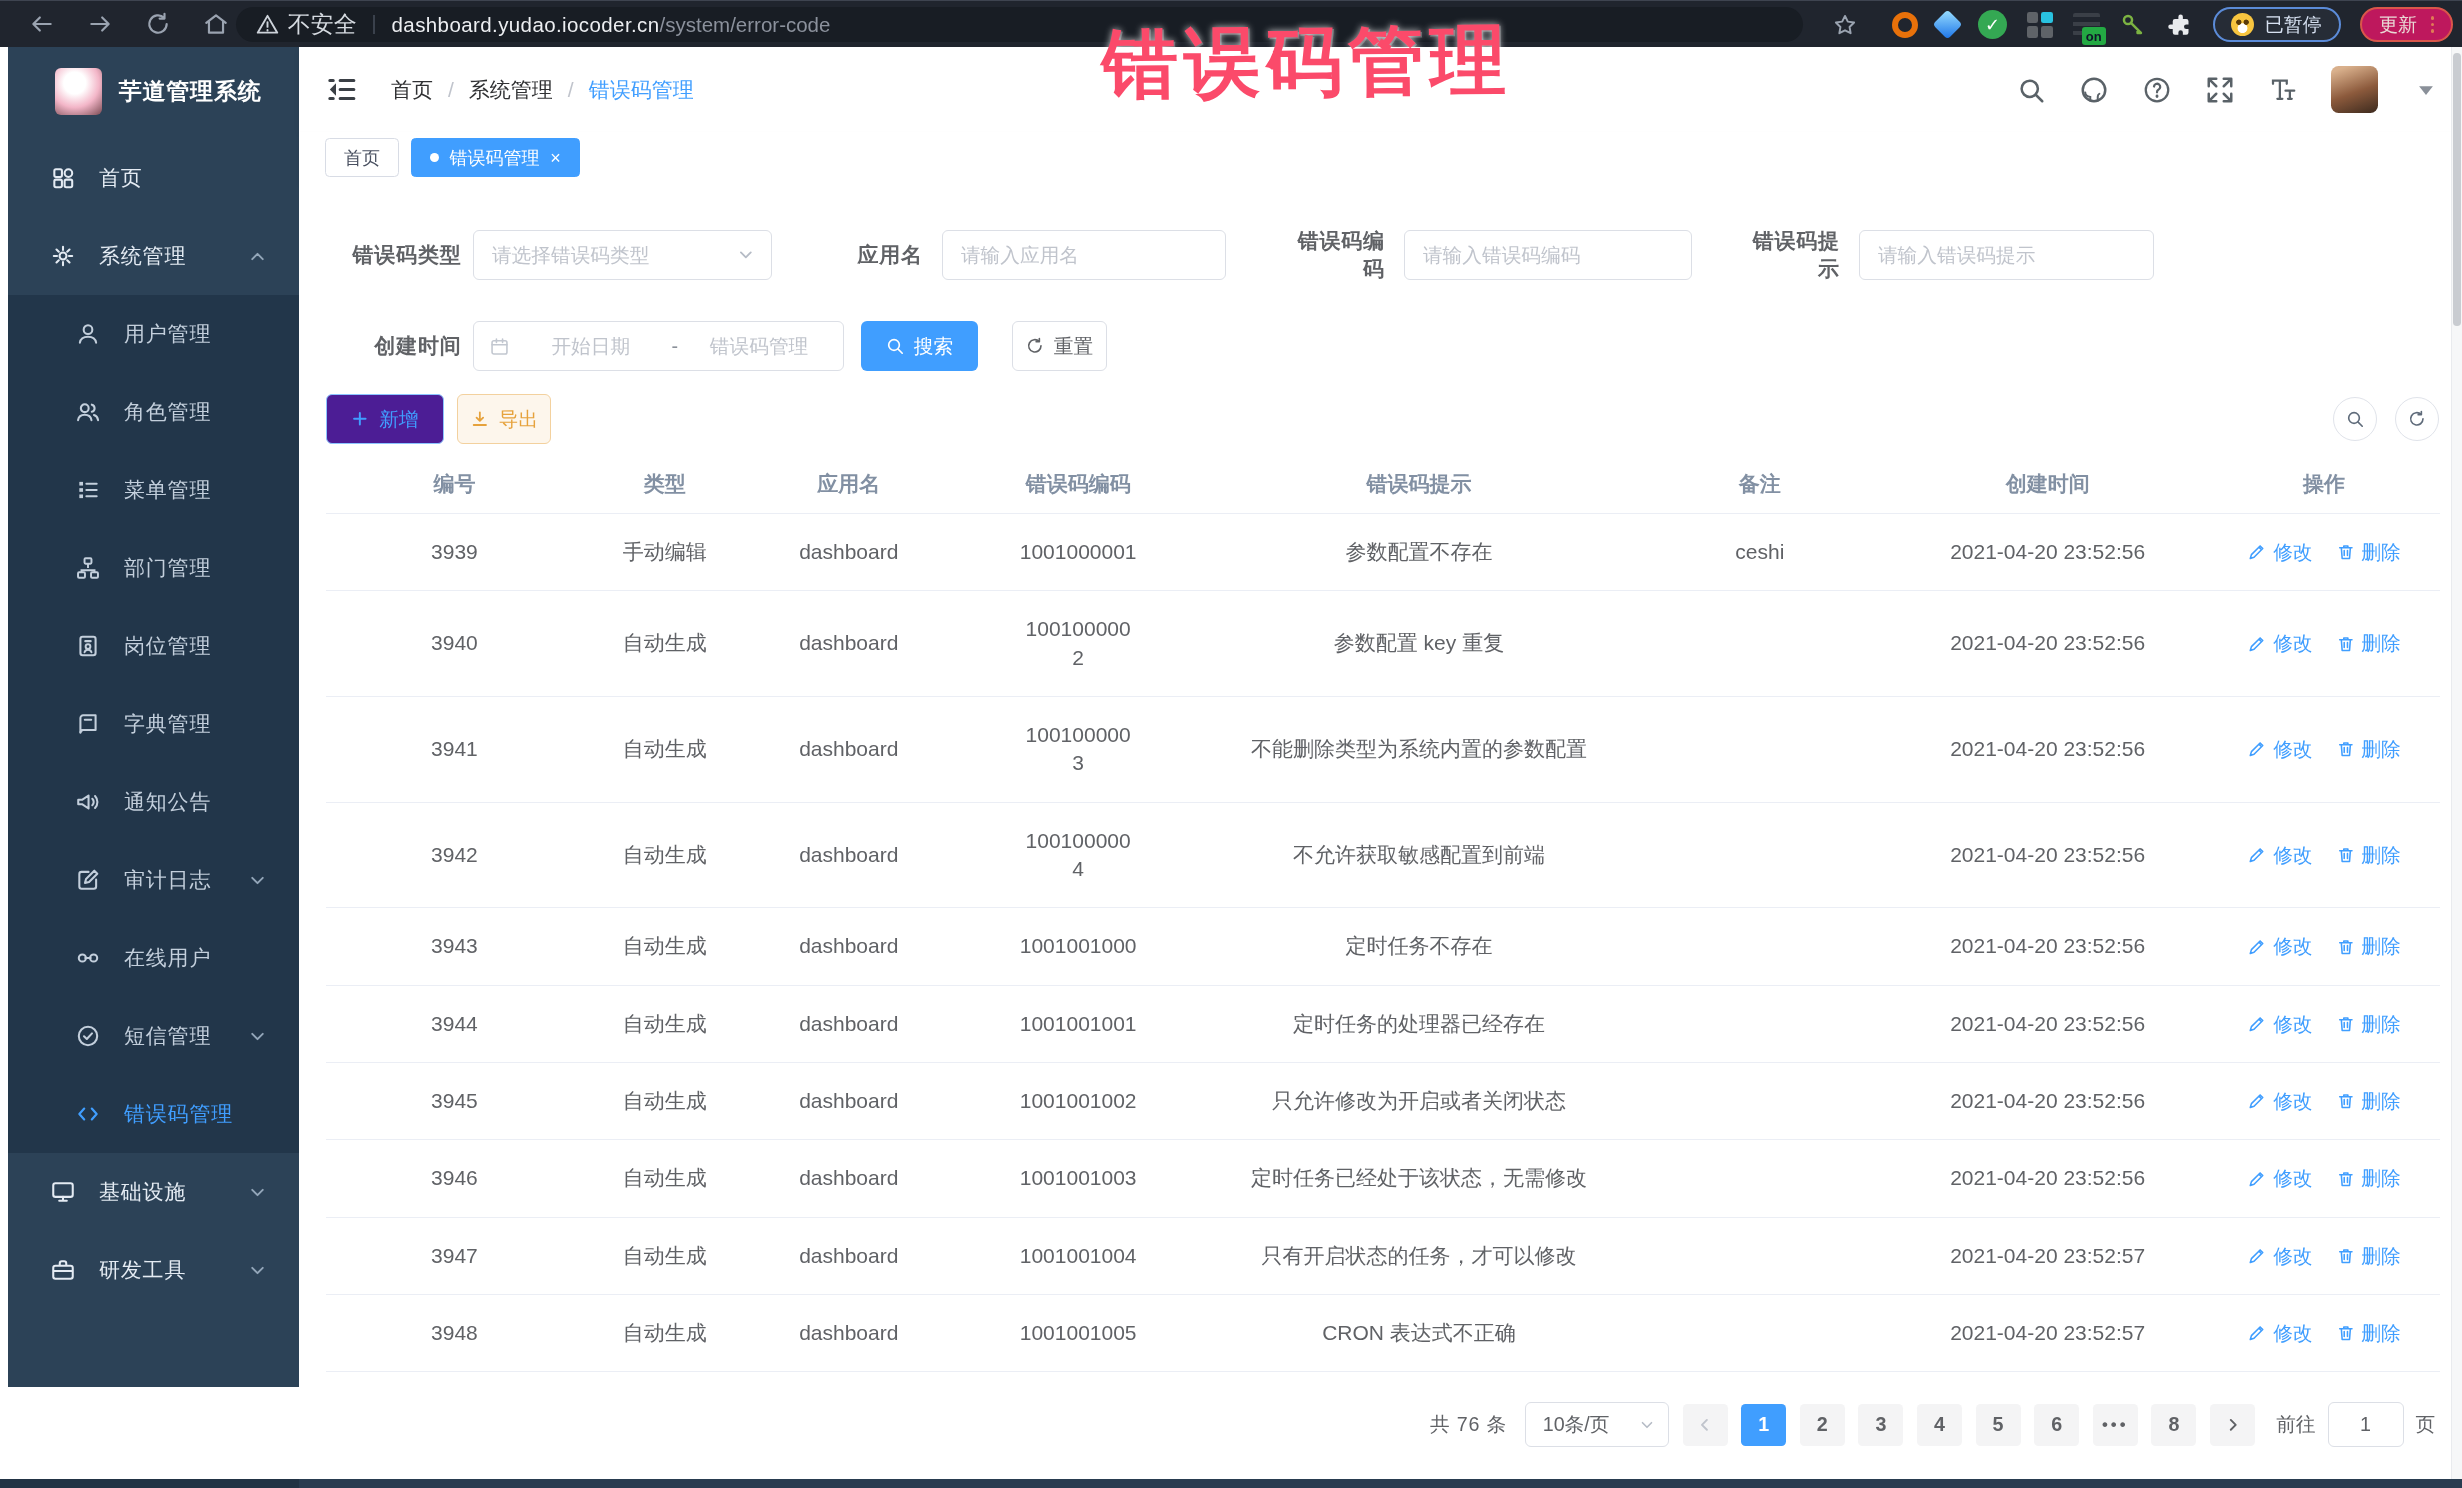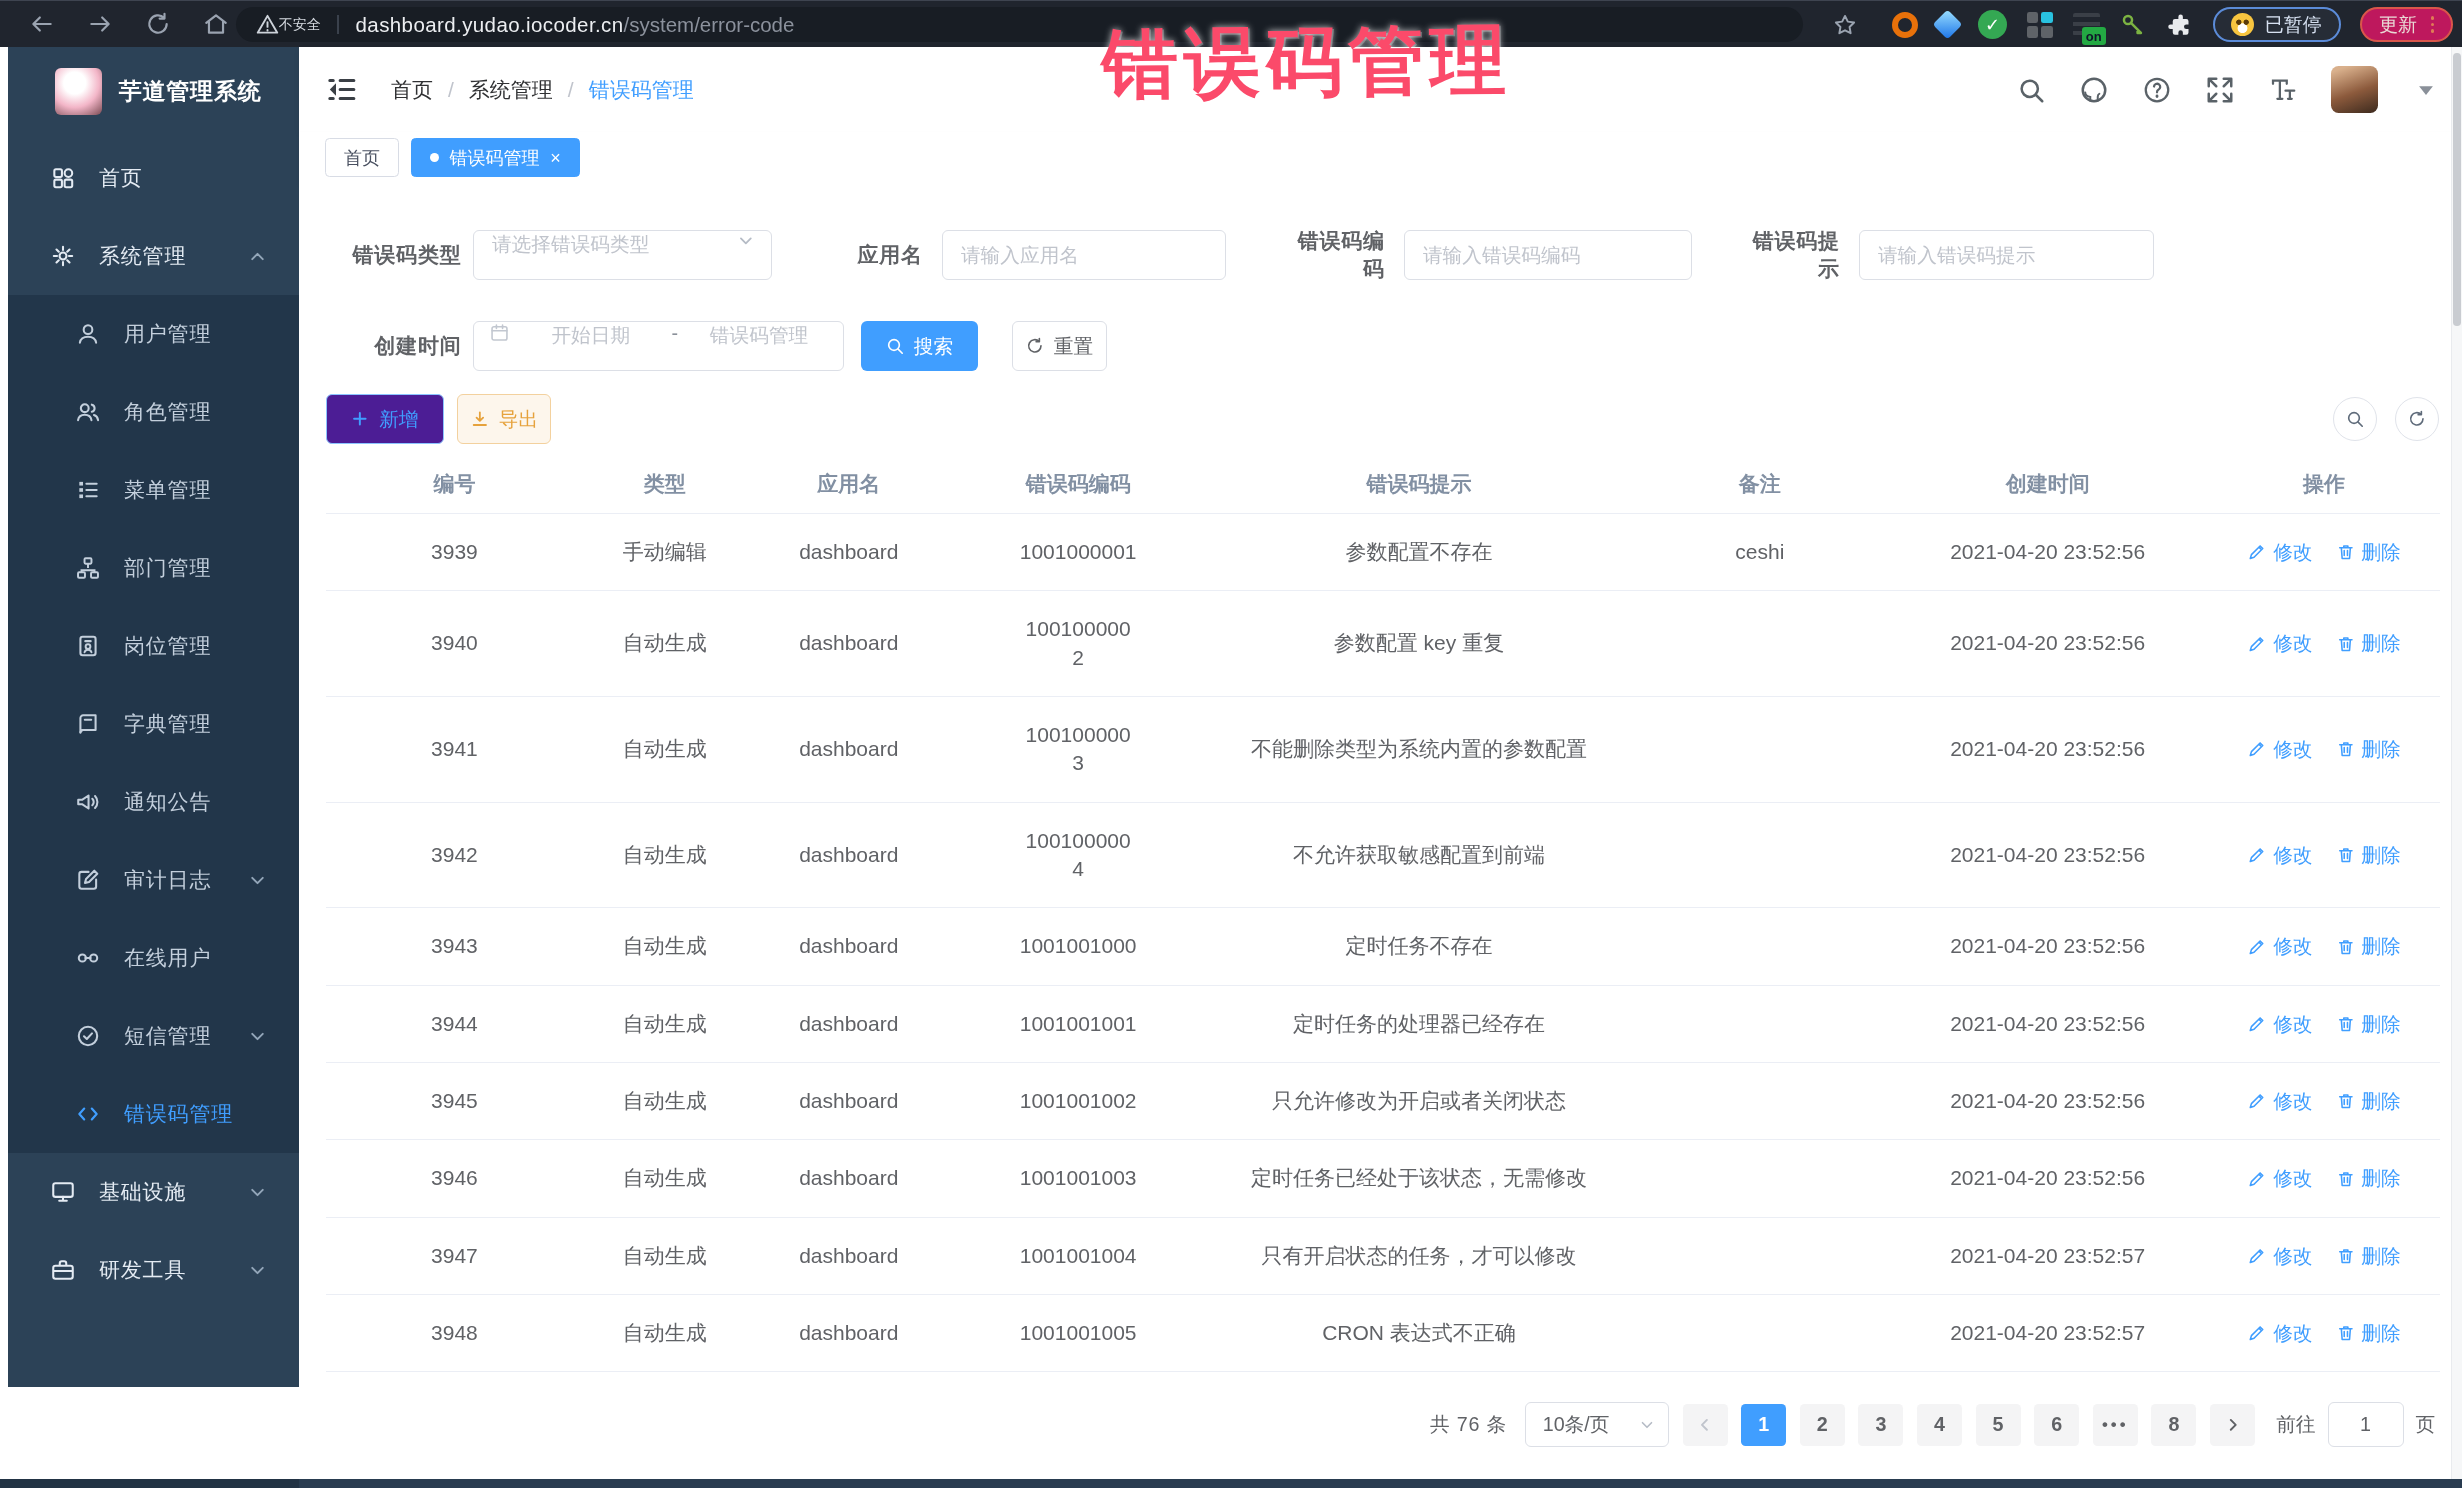--- a/index.html
+++ b/index.html
@@ -13,21 +13,21 @@
   body{font-family:"Liberation Sans","DejaVu Sans",sans-serif;}
   .screen{position:relative;width:2462px;height:1488px;overflow:hidden;background:#fff}
   svg.ic{display:block}
 
   
   .chrome{position:absolute;left:0;top:0;width:2462px;height:47px;background:#20252e;border-top:1.5px solid #3e4450;display:flex;align-items:center}
   .chrome .navbtns{display:flex;align-items:center;gap:32px;margin-left:29px;color:#9aa3b0}
   .chrome .navbtns svg{width:26px;height:26px}
   .urlbar{position:absolute;left:236px;top:6px;width:1567px;height:35px;border-radius:17.4px;background:#181d24;display:flex;align-items:center;color:#e8eaed}
   .urlbar .warn{color:#cdd3da;width:23px;height:23px;margin-left:19.7px}
-  .urlbar .sec{font-size:14px;color:#d5dae0;}
+  .urlbar .sec{font-size:23px;color:#d5dae0;margin-left:9px}
   .urlbar .sep{width:1.5px;height:19.7px;background:#3a414c;margin:0 16.7px}
   .urlbar .dom{font-size:20.5px;color:#eceef1;letter-spacing:0.4px}
   .urlbar .path{font-size:20.5px;color:#8b919c}
   .star{color:#9aa3b0;width:26px;height:26px;margin-left:15px}
   .ext{position:absolute;right:9px;top:6px;height:35px;display:flex;align-items:center;gap:19.7px}
   .x-orange{width:26px;height:26px;border-radius:50%;border:6px solid #e8710a;background:transparent}
   .x-gem{width:21px;height:21px;background:linear-gradient(135deg,#9be0ff,#1a73e8);transform:rotate(45deg);border-radius:3.8px}
   .x-green{width:29px;height:29px;border-radius:50%;background:#34a853;color:#fff;font-size:18px;font-weight:700;display:flex;align-items:center;justify-content:center}
   .x-grid{width:26px;height:26px;display:grid;grid-template-columns:1fr 1fr;gap:3px}
   .x-grid i{background:#5f6368;border-radius:2.3px}
@@ -82,21 +82,21 @@
   
   .watermark{position:absolute;left:1102px;top:12px;z-index:60;font-size:76px;font-weight:800;color:var(--pink);letter-spacing:6px;transform:rotate(-.6deg);text-shadow:0 0 7.6px rgba(255,255,255,.75),1.5px 1.5px 0 rgba(255,255,255,.25);pointer-events:none}
 
   
   .content{position:absolute;left:299px;top:183px;right:0;bottom:0;background:#fff;padding:0 23px 0 26.5px}
   .frow{display:flex;align-items:center}
   .frow.r1{margin-top:44px}
   .frow.r2{margin-top:38px}
   .flabel{font-size:21px;color:var(--txt2);font-weight:600;text-align:right;letter-spacing:0.8px}
   .w180{width:136px}
-  .inp{height:50px;border:1.5px solid var(--bd);border-radius:6px;background:#fff;display:flex;align-items:flex-start;font-size:19.7px;color:var(--txt2)}
+  .inp{height:50px;border:1.5px solid var(--bd);border-radius:6px;background:#fff;display:flex;align-items:center;font-size:19.7px;color:var(--txt2)}
   .inp input{border:0;outline:0;width:100%;height:100%;background:transparent;font:inherit;color:var(--txt2);padding:0 18px}
   .inp input::placeholder{color:var(--ph)}
   .sel{justify-content:space-between;padding:0 15px 0 18px}
   .sel .ph{color:var(--ph)}
   .sel .ic{width:19.7px;height:19.7px;color:#b6bcc6}
   .dater{width:371px;padding:0 15px;gap:12px}
   .dater .ic{width:21px;height:21px;color:#c2c7d0;flex:none}
   .dater .dph{color:var(--ph);font-size:19.7px;flex:1;text-align:center}
   .dater .dsep{color:#8a9099;font-size:19.7px}
   .btn{display:inline-flex;align-items:center;justify-content:center;gap:9px;height:50px;border-radius:6px;font-size:19.7px;cursor:pointer;border:1.5px solid transparent}

